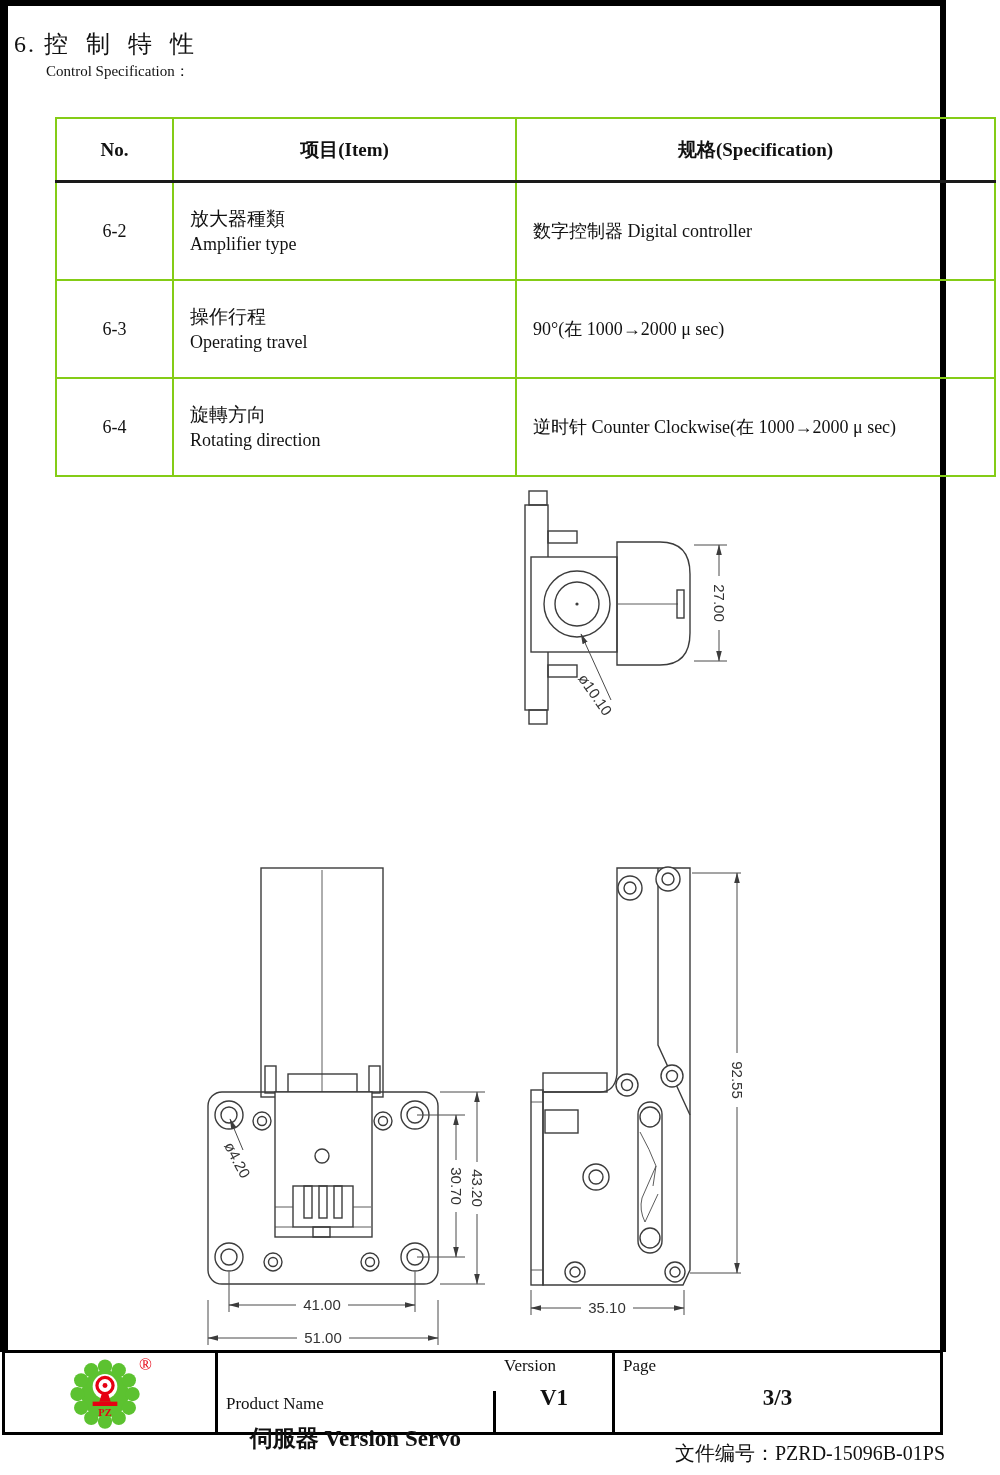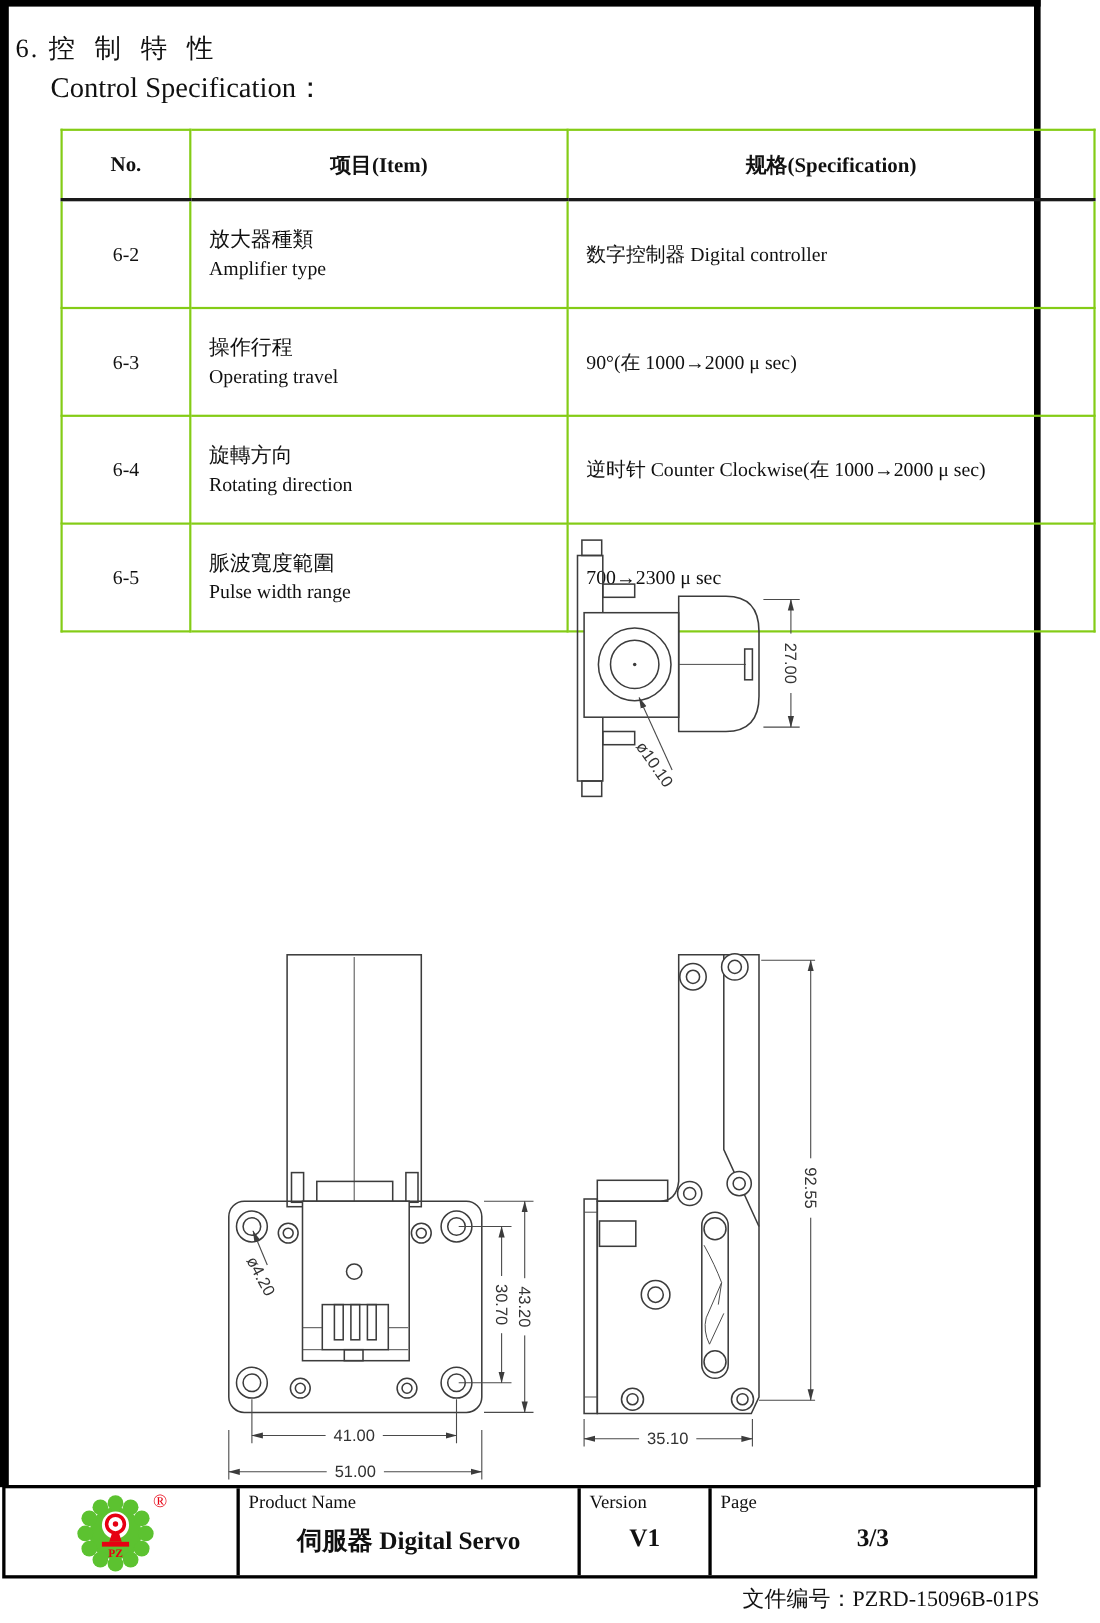--- a/index.html
+++ b/index.html
@@ -5,21 +5,21 @@
   html,body{margin:0;padding:0;}
   body{width:1000px;height:1475px;position:relative;background:#fff;
        font-family:"Liberation Serif",serif;color:#111;overflow:hidden;}
   .abs{position:absolute;}
   
   #page-frame{left:0;top:0;width:946px;height:1352px;box-sizing:border-box;
     border-left:8px solid #000;border-top:6px solid #000;border-right:6px solid #000;}
   
   #title-row{left:14px;top:28px;font-size:24px;letter-spacing:2px;}
   #title-zh{letter-spacing:6px;}
-  #subtitle{left:46px;top:62px;font-size:26px;}
+  #subtitle{left:46px;top:62px;font-size:15px;}
   
   #spec-table{left:55px;top:117px;border-collapse:collapse;table-layout:fixed;}
   #spec-table td,#spec-table th{border:2px solid #84cc16;padding:16px;vertical-align:middle;
     font-size:18px;overflow:hidden;}
   #spec-table th{height:29px;font-size:19px;border-bottom:3px solid #1a1a1a;}
   #spec-table td{height:64px;}
   .col-no{width:83px;text-align:center;}
   .col-item{width:309px;}
   .col-spec{width:445px;}
   .item-cell{padding:2px 4px 2px 8px;}
@@ -35,21 +35,21 @@
   .dimtxt{font-family:"Liberation Sans",sans-serif;font-size:15px;fill:#333;}
   
   #footer-table{left:2px;top:1350px;width:941px;height:85px;box-sizing:border-box;
     border:3px solid #000;display:flex;}
   .fcell{box-sizing:border-box;border-right:3px solid #000;position:relative;}
   .fcell:last-child{border-right:none;}
   .flabel{position:absolute;left:8px;top:3px;font-size:17px;}
   .fvalue{position:absolute;left:0;right:0;top:32px;text-align:center;
     font-weight:bold;font-size:23px;}
   #cell-logo{width:213px;}
-  #cell-product{width:310px;}
+  #cell-product{width:278px;margin-top:38px;}
   #cell-model{width:154px;}
   #cell-version{width:119px;padding-left:32px;}
   #cell-page{flex:1;}
   #reg-mark{position:absolute;left:134px;top:2px;color:#e60012;font-size:17px;}
   #doc-number{top:1440px;right:55px;font-size:20px;}
 </style>
 </head>
 <body>
 
 <div id="page-frame" class="abs"></div>
@@ -83,28 +83,20 @@
     </td>
     <td class="col-spec spec-cell">90°(在 1000→2000  μ sec)</td>
   </tr>
   <tr>
     <td class="col-no">6-4</td>
     <td class="col-item item-cell">
       <div class="item-zh">旋轉方向</div>
       <div class="item-en">Rotating direction</div>
     </td>
     <td class="col-spec spec-cell">逆时针  Counter Clockwise(在 1000→2000  μ sec)</td>
-  </tr>
-  <tr>
-    <td class="col-no">6-5</td>
-    <td class="col-item item-cell">
-      <div class="item-zh">脈波寬度範圍</div>
-      <div class="item-en">Pulse width range</div>
-    </td>
-    <td class="col-spec spec-cell">700→2300  μ sec</td>
   </tr>
 </tbody>
   </table>
 
 <svg id="drawings" class="abs" width="1000" height="870" viewBox="0 480 1000 870">
   <defs>
     <marker id="arr" orient="auto" markerWidth="11" markerHeight="8" refX="10" refY="4">
       <path d="M0,1.2 L10.5,4 L0,6.8 z" fill="#3c3c3c"></path>
     </marker>
     <marker id="arrS" orient="auto-start-reverse" markerWidth="11" markerHeight="8" refX="10" refY="4">
@@ -275,21 +267,21 @@
         <circle cx="0" cy="-9" r="2.6" fill="#e60012"></circle>
         <path d="M-3.2,-1 L-6,8 L6,8 L3.2,-1 Z" fill="#e60012"></path>
         <rect x="-13" y="8" width="26" height="4.6" fill="#e60012"></rect>
         <text x="0" y="23" text-anchor="middle" fill="#e60012" font-size="11" font-weight="bold" font-family="Liberation Serif,serif">PZ</text>
       </g>
     </svg>
     <span id="reg-mark">®</span>
   </div>
   <div id="cell-product" class="fcell">
     <div class="flabel">Product Name</div>
-    <div class="fvalue">伺服器  Digital Servo</div>
+    <div class="fvalue">伺服器  Version Servo</div>
   </div>
   <div id="cell-version" class="fcell">
     <div class="flabel">Version</div>
     <div class="fvalue">V1</div>
   </div>
   <div id="cell-page" class="fcell">
     <div class="flabel">Page</div>
     <div class="fvalue">3/3</div>
   </div>
 </div>

